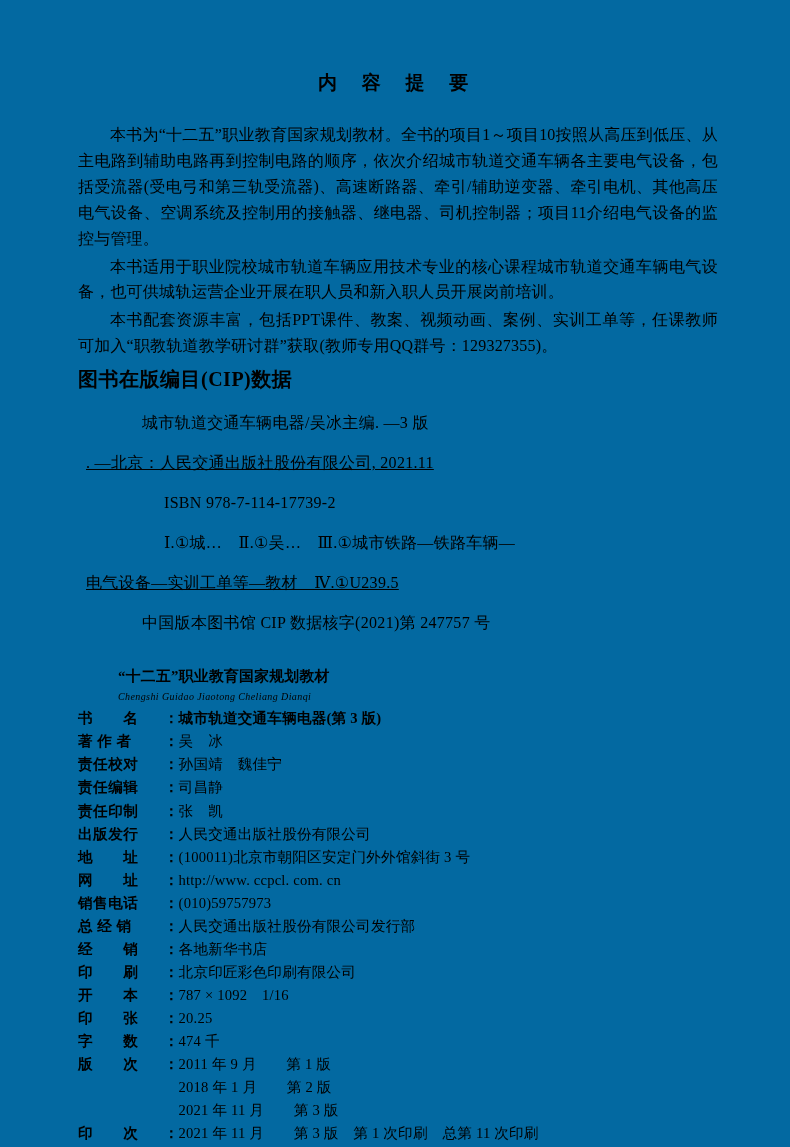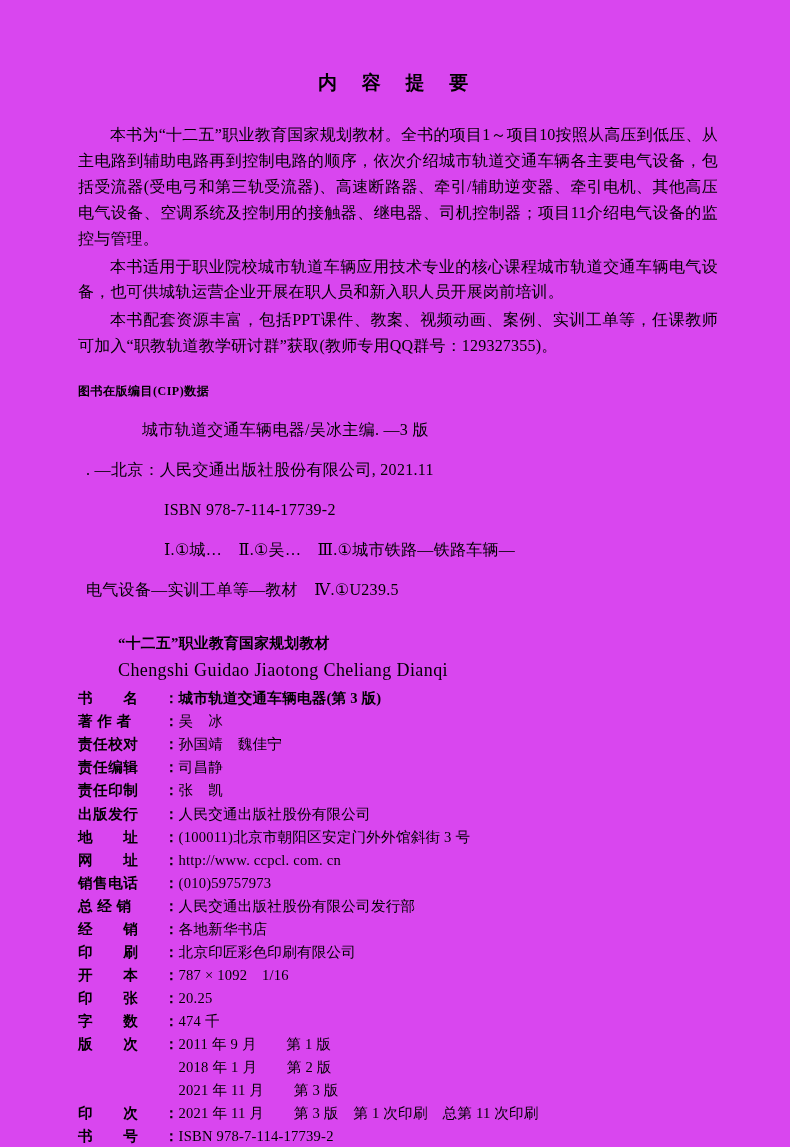--- a/index.html
+++ b/index.html
@@ -13,21 +13,21 @@
     position: relative;
     font-family: "Liberation Serif", "DejaVu Serif", serif;
     color: #000000;
     overflow: hidden;
   }
   .page {
     position: absolute;
     left: 0; top: 0;
     width: 790px;
     height: 1147px;
-    background: #d946ef;
+    background: #0369a1;
   }
   .content {
     position: absolute;
     left: 78px;
     top: 70px;
     width: 640px;
   }
   .doc-title {
     text-align: center;
     font-size: 19px;
@@ -38,52 +38,53 @@
   }
   p.para {
     margin: 0 0 2px 0;
     font-size: 16px;
     line-height: 1.62;
     text-align: justify;
     text-indent: 2em;
     letter-spacing: 0.2px;
   }
   .section-head {
-    font-size: 12px;
-    font-weight: bold;
-    margin: 24px 0 14px 0;
+    font-size: 20px;
+    font-weight: bold;
+    margin: 7px 0 14px 0;
     letter-spacing: 0.5px;
   }
   .cip-block {
     font-size: 16px;
     line-height: 2.0;
     letter-spacing: 0.3px;
   }
   .cip-line {
     margin: 8px;
     white-space: pre-wrap;
   }
   .ind2 { padding-left: 56px; }
   .ind3 { padding-left: 78px; }
-  .ind0 { padding-left: 0px; }
+  .ind0 { padding-left: 0px; text-decoration: underline; }
 
   .colophon {
     margin-top: 26px;
     font-size: 14.5px;
     line-height: 1.62;
   }
   .colophon .series {
     padding-left: 40px;
     font-weight: bold;
     font-size: 14.8px;
     letter-spacing: 0.3px;
   }
   .colophon .pinyin {
     padding-left: 40px;
-    font-size: 18px;
+    font-style: italic;
+    font-size: 10px;
     letter-spacing: 0.4px;
   }
   table.meta {
     border-collapse: collapse;
     margin-top: 2px;
   }
   table.meta td {
     vertical-align: top;
     padding: 0;
     font-size: 14.6px;
@@ -120,20 +121,21 @@
     <p class="para">本书配套资源丰富，包括PPT课件、教案、视频动画、案例、实训工单等，任课教师可加入“职教轨道教学研讨群”获取(教师专用QQ群号：129327355)。</p>
 
     <div class="section-head">图书在版编目(CIP)数据</div>
 
     <div class="cip-block">
       <p class="cip-line ind2">城市轨道交通车辆电器/吴冰主编. —3 版</p>
       <p class="cip-line ind0">. —北京：人民交通出版社股份有限公司, 2021.11</p>
       <p class="cip-line ind3">ISBN 978-7-114-17739-2</p>
       <p class="cip-line ind3">Ⅰ.①城…　Ⅱ.①吴…　Ⅲ.①城市铁路—铁路车辆—</p>
       <p class="cip-line ind0">电气设备—实训工单等—教材　Ⅳ.①U239.5</p>
+      <p class="cip-line ind2">中国版本图书馆 CIP 数据核字(2021)第 247757 号</p>
     </div>
 
     <div class="colophon">
       <div class="series">“十二五”职业教育国家规划教材</div>
       <div class="pinyin">Chengshi Guidao Jiaotong Cheliang Dianqi</div>
 
       <table class="meta">
         <tbody>
           <tr>
             <td class="label">书　　名</td>

